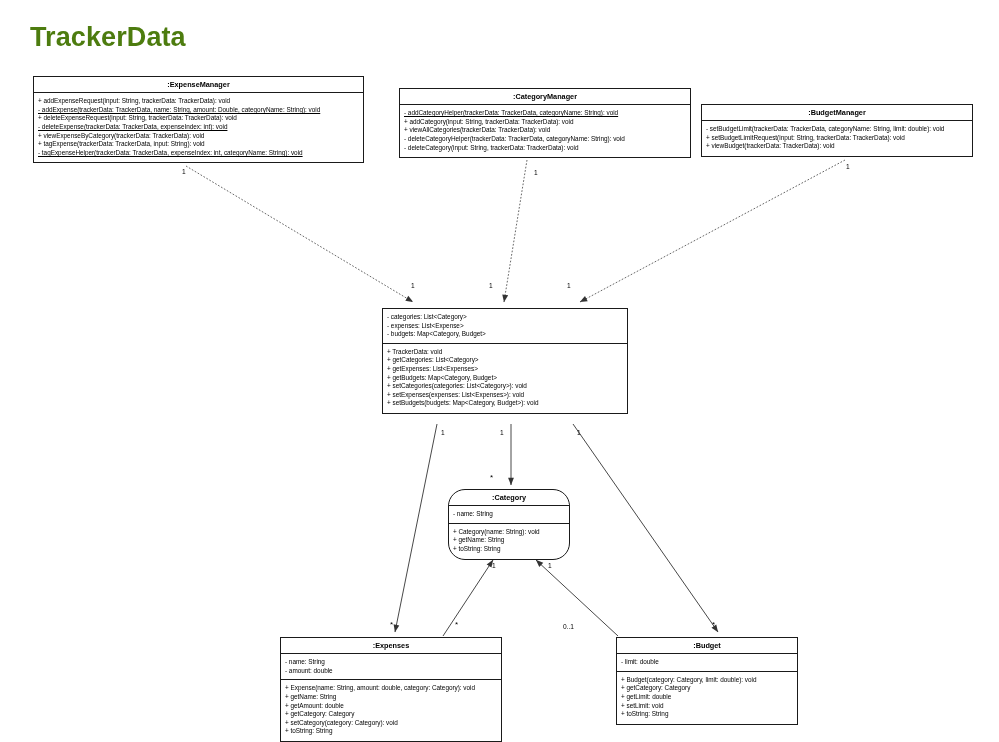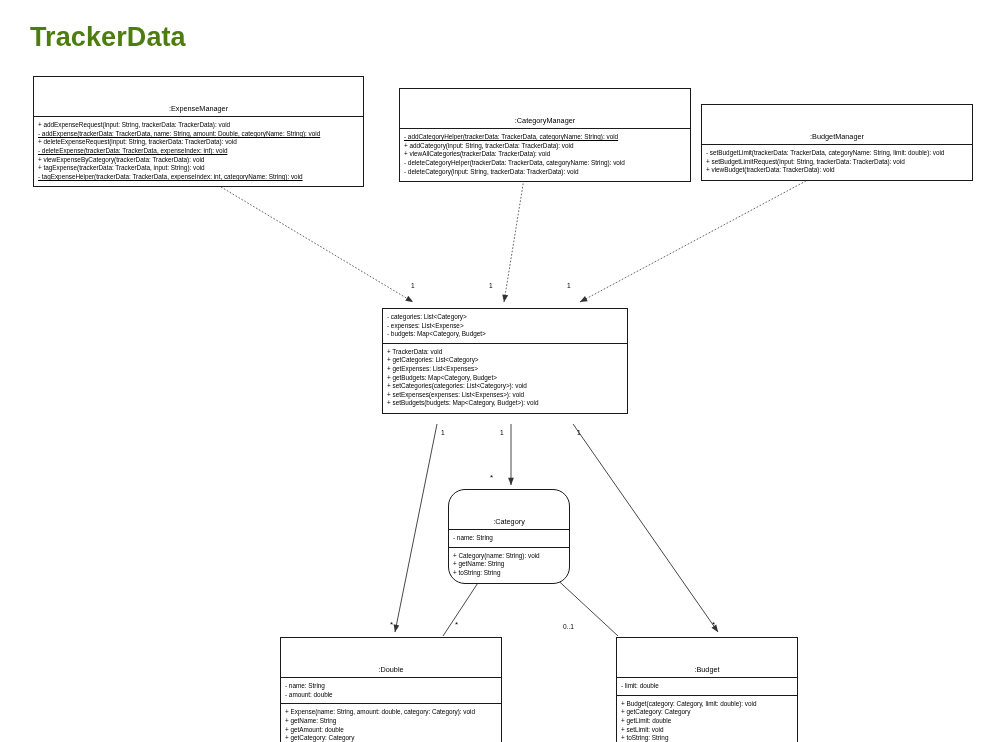--- a/index.html
+++ b/index.html
@@ -37,27 +37,26 @@
     position: absolute;
     box-sizing: border-box;
     background: #ffffff;
     border: 1px solid #1a1a1a;
     font-size: 6.4px;
     color: #000000;
     z-index: 3;
   }
   .uml-name {
     text-align: center;
-    font-weight: normal;
+    font-weight: bold;
     font-size: 7.3px;
     padding: 4px 2px 4px 2px;
     border-bottom: 1px solid #1a1a1a;
     box-shadow: inset 0 -2px 0 -1px #ffffff;
     line-height: 1;
-    margin-top: 24px;
   }
   .uml-attrs {
     border-bottom: 1px solid #1a1a1a;
     padding: 4px 4px 4px 4px;
   }
   .uml-ops {
     padding: 4px 4px 5px 4px;
   }
   .member {
     line-height: 8.6px;
@@ -168,21 +167,21 @@
     <div class="member">- name: String</div>
   </div>
   <div class="uml-ops">
     <div class="member">+ Category(name: String): void</div>
     <div class="member">+ getName: String</div>
     <div class="member">+ toString: String</div>
   </div>
 </div>
 
 <div class="uml-class" style="left:280px; top:637px; width:222px;">
-  <div class="uml-name">:Double</div>
+  <div class="uml-name">:Expenses</div>
   <div class="uml-attrs">
     <div class="member">- name: String</div>
     <div class="member">- amount: double</div>
   </div>
   <div class="uml-ops">
     <div class="member">+ Expense(name: String, amount: double, category: Category): void</div>
     <div class="member">+ getName: String</div>
     <div class="member">+ getAmount: double</div>
     <div class="member">+ getCategory: Category</div>
     <div class="member">+ setCategory(category: Category): void</div>

